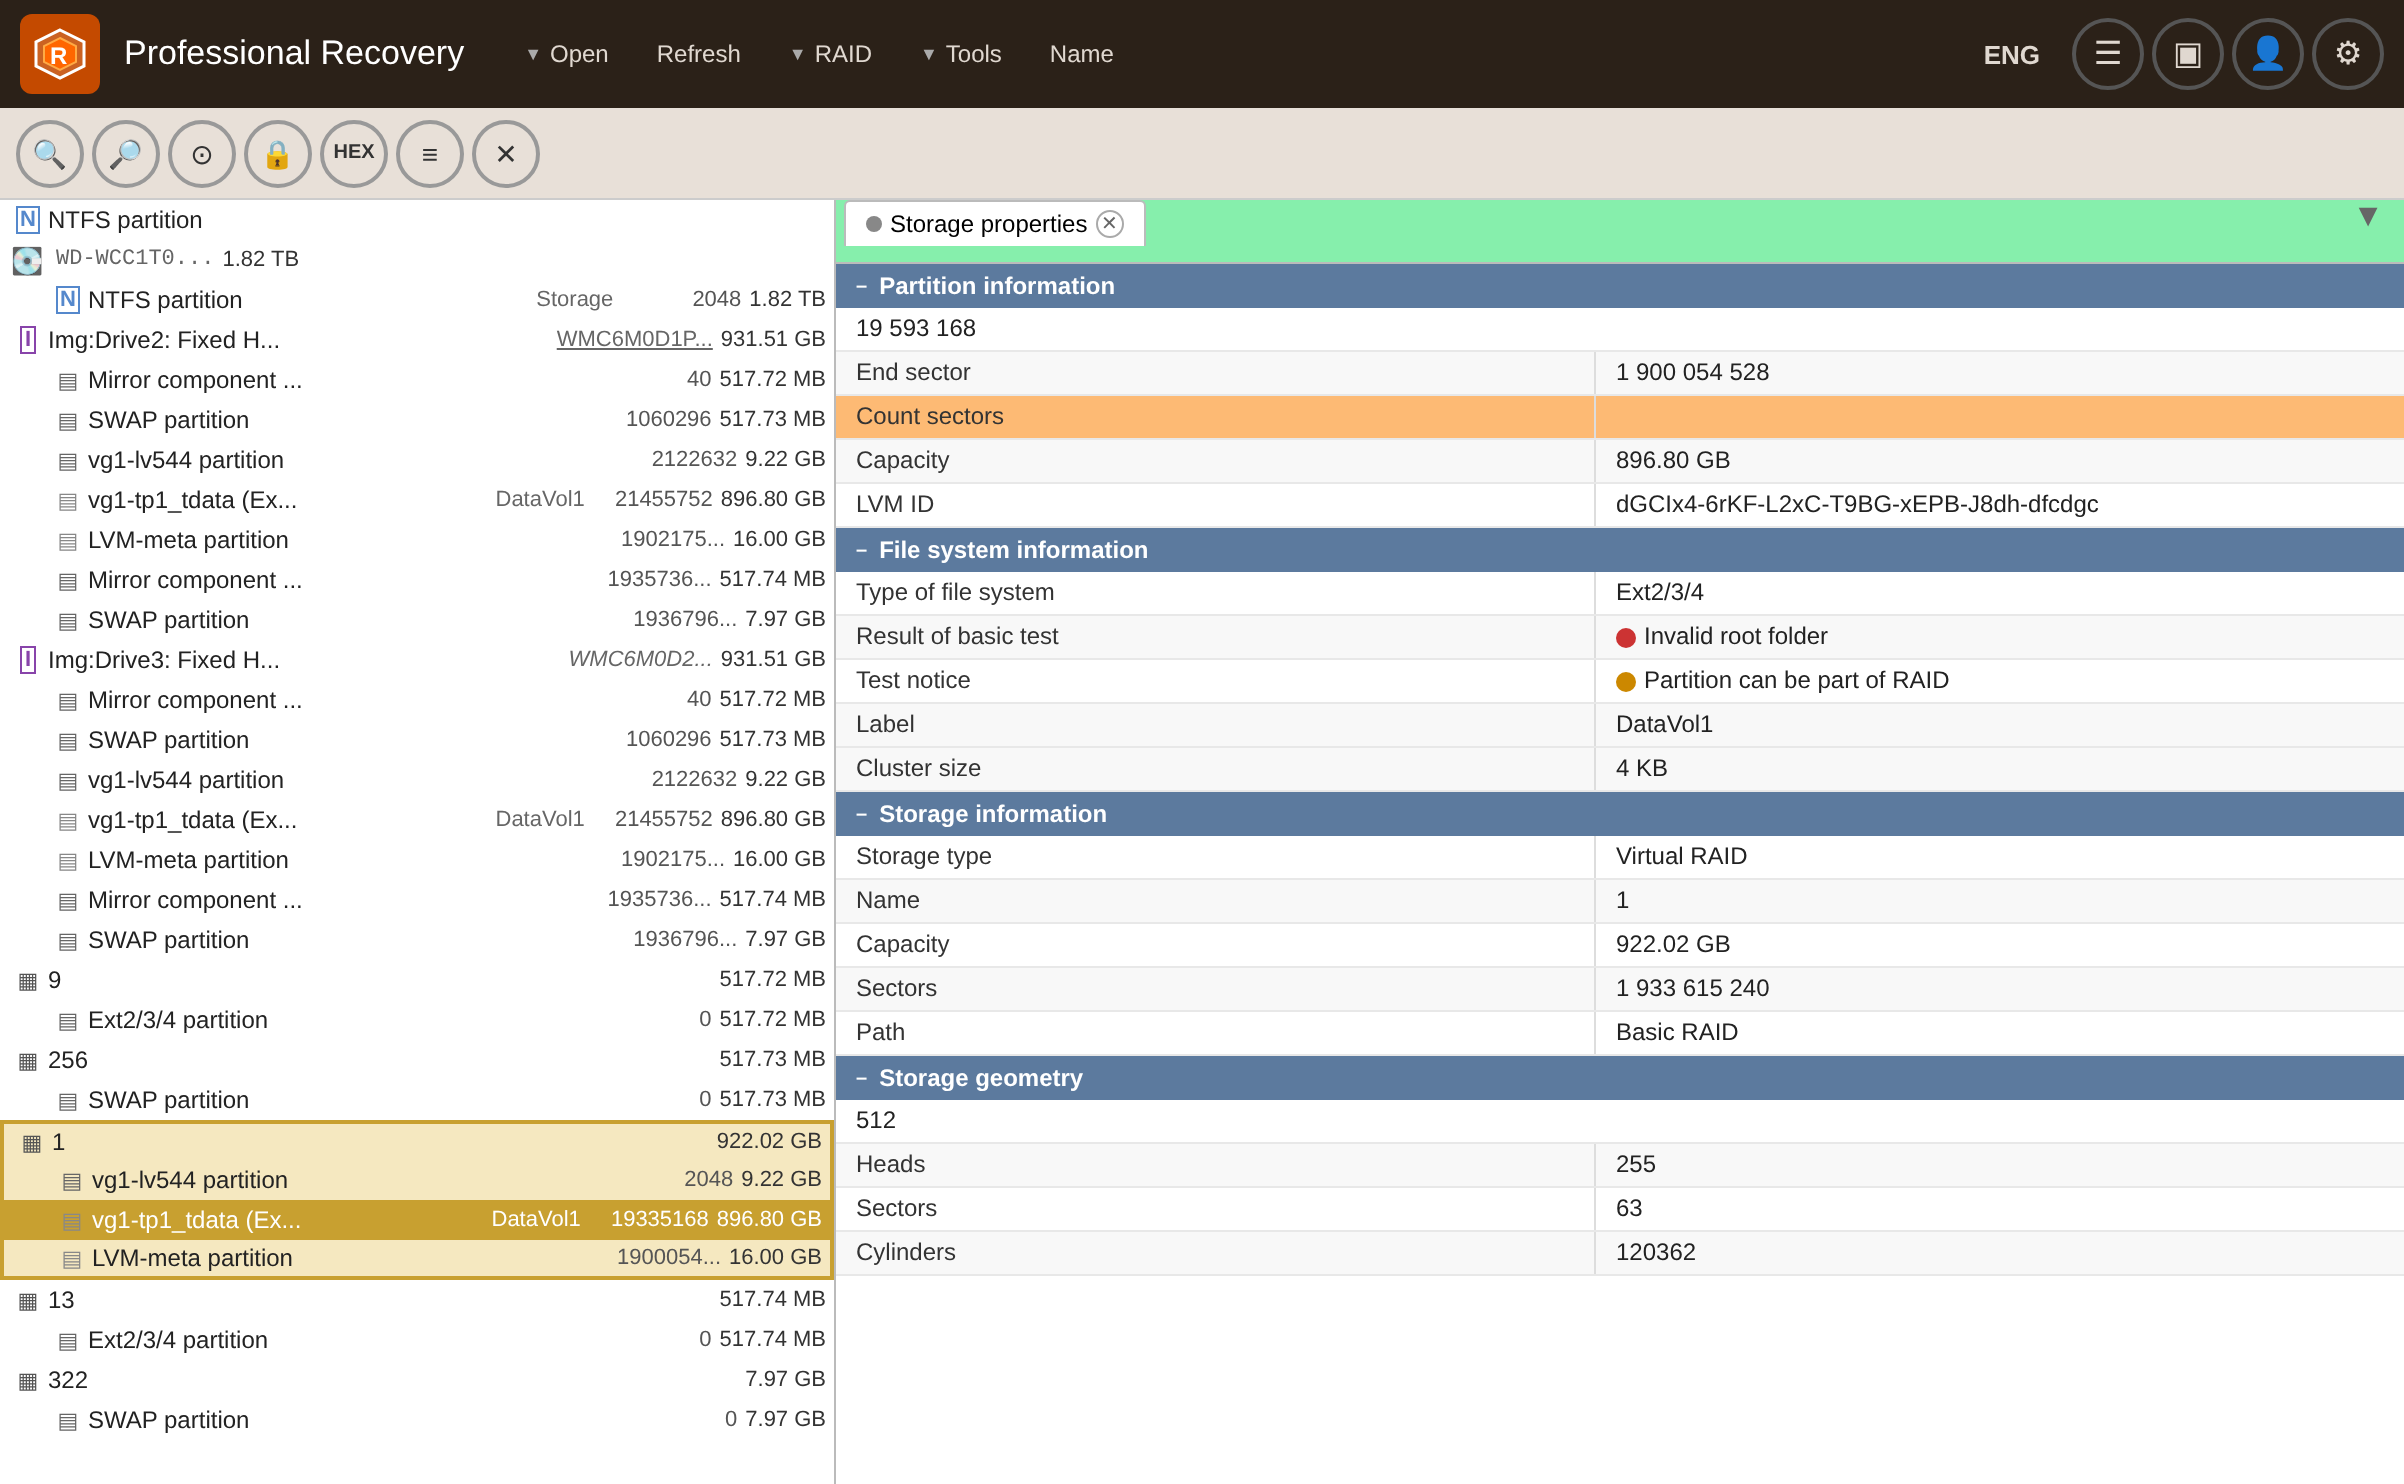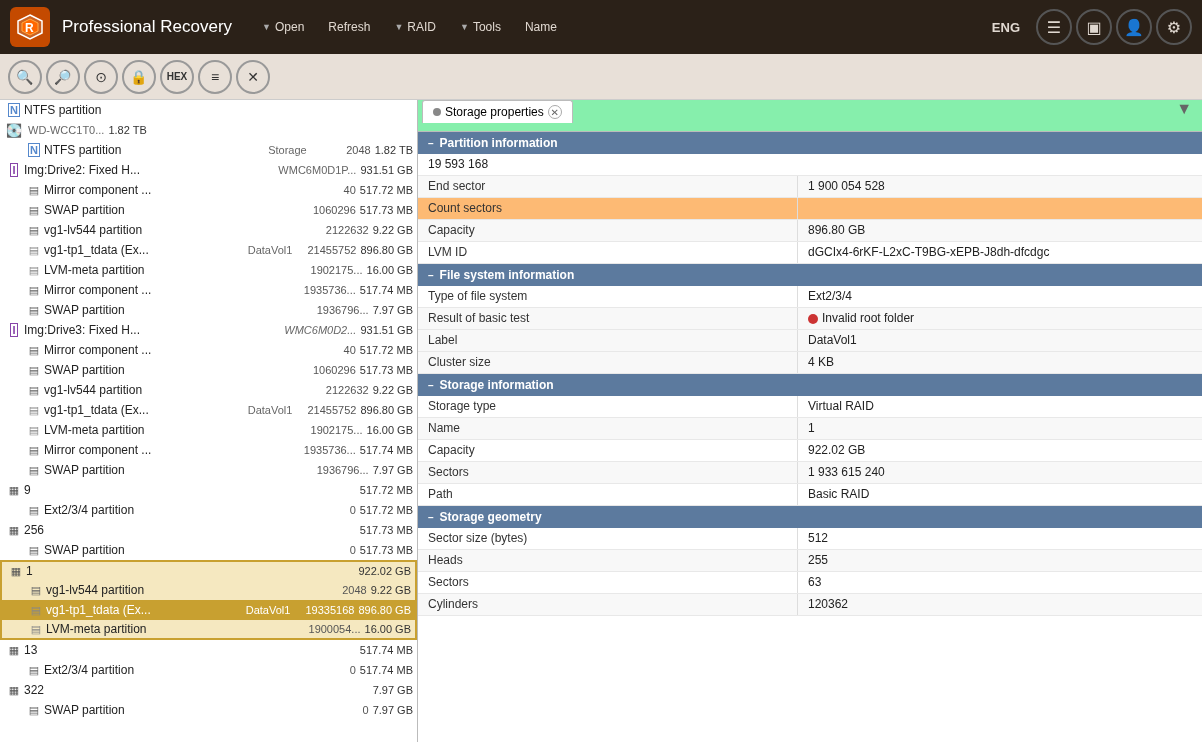--- a/index.html
+++ b/index.html
@@ -245,40 +245,40 @@
           <span class="tree-icon">
             <span style="color:#5588cc;font-size:11px;font-weight:bold;border:1px solid #5588cc;padding:0 1px;">N</span>
           </span>
           <span class="item-label" style="">NTFS partition</span>
         </div>
         <div class="tree-item" style="">
           <span class="item-indent" style="width:0px;display:inline-block;"></span>
           <span class="tree-icon">
             <span style="color:#4466aa;font-size:13px;">💽</span>
           </span>
-          <span class="item-extra" style="color:#666;">WD-WCC1T0...</span>
+          <span class="item-extra" style="color:#666;font-family:Liberation Mono, monospace;">WD-WCC1T0...</span>
           <span class="item-size" style="">1.82 TB</span>
         </div>
         <div class="tree-item" style="">
           <span class="item-indent" style="width:20px;display:inline-block;"></span>
           <span class="tree-icon">
             <span style="color:#5588cc;font-size:11px;font-weight:bold;border:1px solid #5588cc;padding:0 1px;">N</span>
           </span>
           <span class="item-label" style="">NTFS partition</span>
           <span class="item-extra" style="color:#666;">Storage</span>
           <span class="item-extra" style="min-width:60px;text-align:right;color:#555;">2048</span>
           <span class="item-size" style="">1.82 TB</span>
         </div>
         <div class="tree-item" style="">
           <span class="item-indent" style="width:0px;display:inline-block;"></span>
           <span class="tree-icon">
             <span style="color:#8844aa;font-size:11px;font-weight:bold;border:1px solid #8844aa;padding:0 1px;">I</span>
           </span>
           <span class="item-label" style="">Img:Drive2: Fixed H...</span>
-          <span class="item-extra" style="color:#666;">WMC6M0D1P...</span>
+          <span class="item-extra" style="color:#666;text-decoration:underline;">WMC6M0D1P...</span>
           <span class="item-size" style="">931.51 GB</span>
         </div>
         <div class="tree-item" style="">
           <span class="item-indent" style="width:20px;display:inline-block;"></span>
           <span class="tree-icon">
             <span style="color:#666;font-size:11px;">▤</span>
           </span>
           <span class="item-label" style="">Mirror component ...</span>
           <span class="item-extra" style="min-width:60px;text-align:right;color:#555;">40</span>
           <span class="item-size" style="">517.72 MB</span>
@@ -556,20 +556,24 @@
           <span>File system information</span>
         </div>
         <div class="prop-row" style="background: rgb(255, 255, 255);">
           <div class="prop-key">Type of file system</div>
           <div class="prop-val">Ext2/3/4</div>
         </div>
         <div class="prop-row" style="background: rgb(248, 248, 248);">
           <div class="prop-key">Result of basic test</div>
           <div class="prop-val"><span class="status-dot dot-red"></span>Invalid root folder</div>
         </div>
+        <div class="prop-row" style="background: rgb(255, 255, 255);">
+          <div class="prop-key">Test notice</div>
+          <div class="prop-val"><span class="status-dot dot-orange"></span>Partition can be part of RAID</div>
+        </div>
         <div class="prop-row" style="background: rgb(248, 248, 248);">
           <div class="prop-key">Label</div>
           <div class="prop-val">DataVol1</div>
         </div>
         <div class="prop-row" style="background: rgb(248, 248, 248);">
           <div class="prop-key">Cluster size</div>
           <div class="prop-val">4 KB</div>
         </div>
         <div class="section-header">
           <span class="section-toggle">–</span>
@@ -593,21 +597,20 @@
         </div>
         <div class="prop-row" style="background: rgb(255, 255, 255);">
           <div class="prop-key">Path</div>
           <div class="prop-val">Basic RAID</div>
         </div>
         <div class="section-header">
           <span class="section-toggle">–</span>
           <span>Storage geometry</span>
         </div>
         <div class="prop-row" style="background: rgb(255, 255, 255);">
-          <div class="prop-key">Sector size (bytes)</div>
           <div class="prop-val">512</div>
         </div>
         <div class="prop-row" style="background: rgb(248, 248, 248);">
           <div class="prop-key">Heads</div>
           <div class="prop-val">255</div>
         </div>
         <div class="prop-row" style="background: rgb(255, 255, 255);">
           <div class="prop-key">Sectors</div>
           <div class="prop-val">63</div>
         </div>

